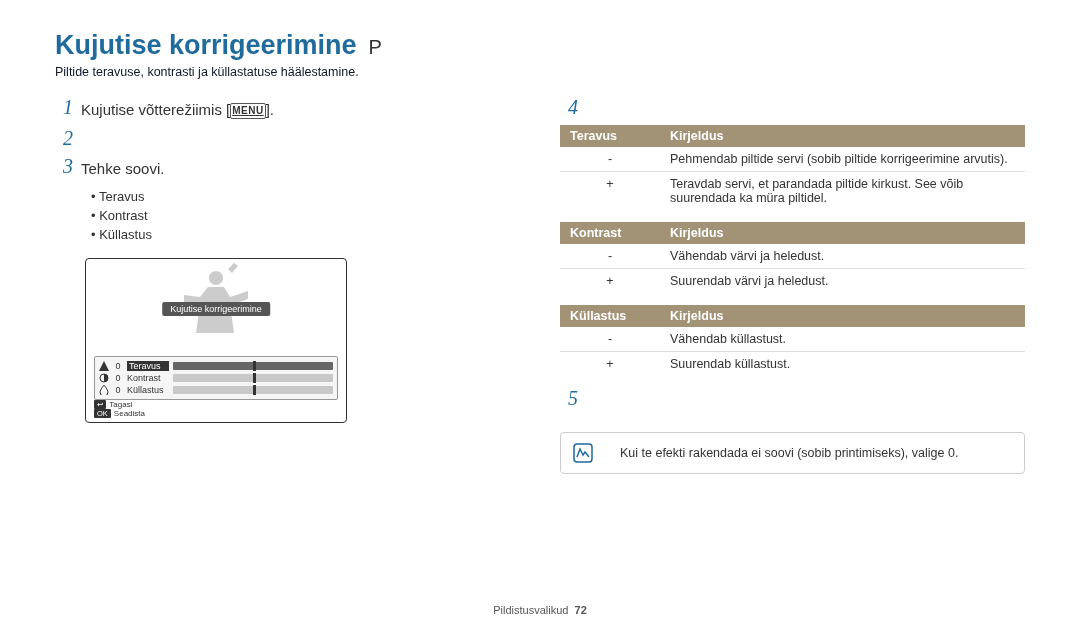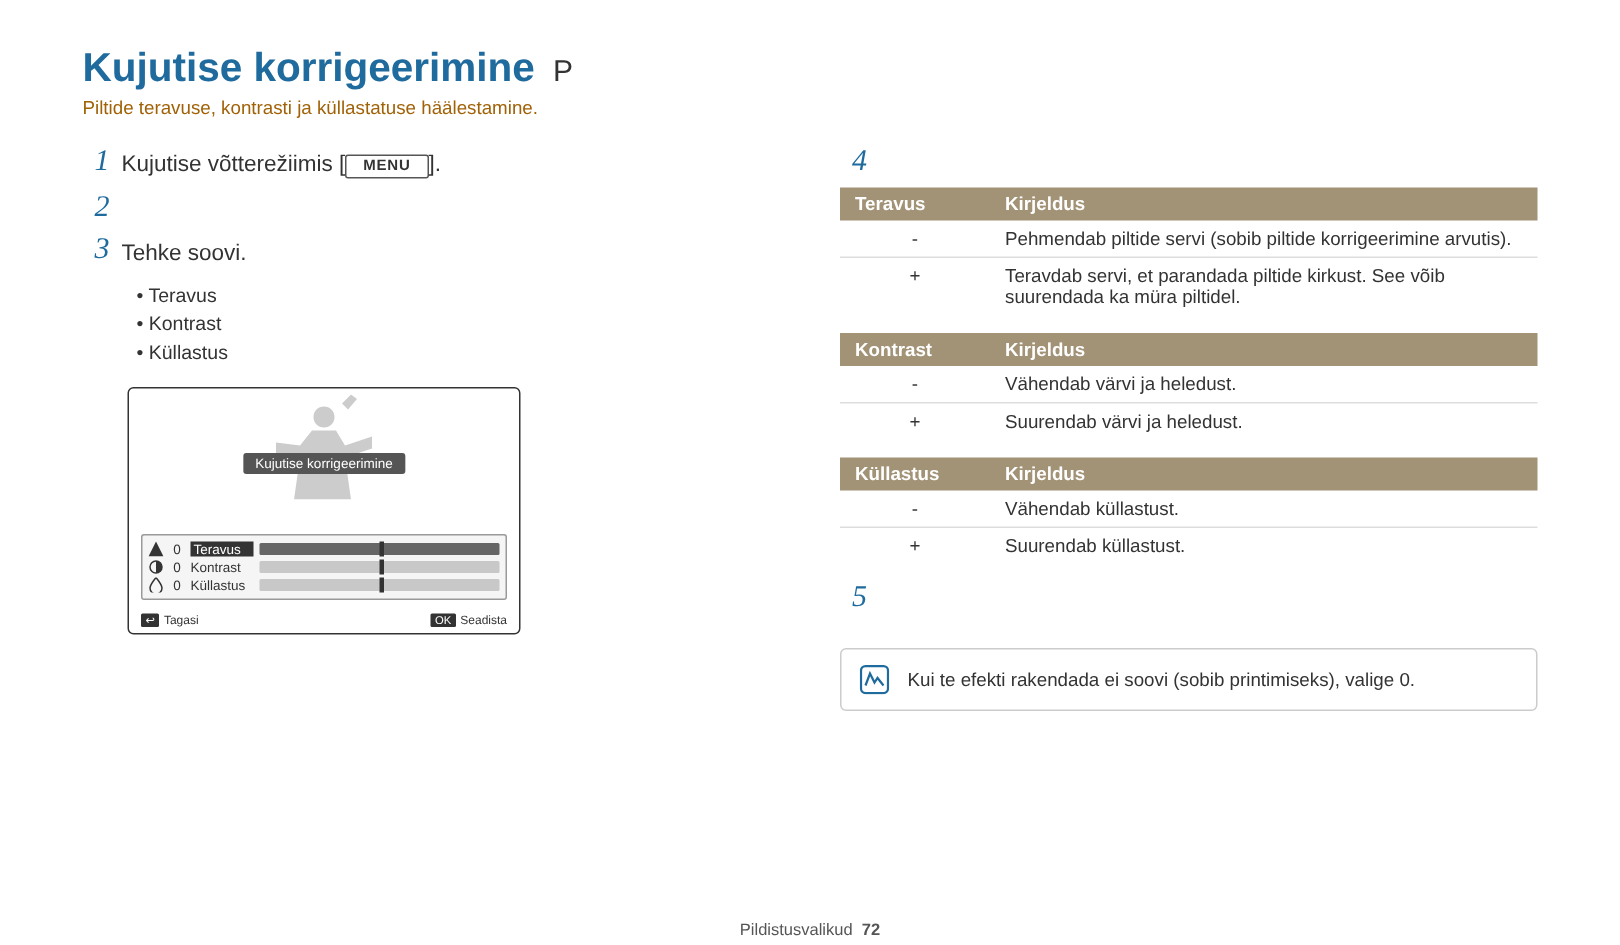--- a/index.html
+++ b/index.html
@@ -8,28 +8,28 @@
     height: 630px;
     font-family: "Segoe UI", Arial, sans-serif;
     background: #fff;
     color: #333;
     position: relative;
     padding: 30px 55px 0 55px;
   }
   .title-row { display: flex; align-items: baseline; gap: 12px; margin-bottom: 4px; }
   .page-title { color: #1f6b9e; font-size: 27px; font-weight: 700; }
   .page-mode { font-size: 20px; color: #333; font-weight: 400; }
-  .subtitle { font-size: 12.5px; color: #a16207; margin-bottom: 18px; }
+  .subtitle { font-size: 12.5px; color: #0f172a; margin-bottom: 18px; }
   .cols { display: flex; gap: 40px; }
   .col { flex: 1; }
   .step { display: flex; align-items: flex-start; gap: 8px; margin-bottom: 8px; font-size: 15px; }
   .step-num { color: #1f6b9e; font-style: italic; font-size: 20px; font-family: Georgia, serif; line-height: 1; width: 18px; text-align: right; }
   .step-text { line-height: 1.4; padding-top: 2px; }
   .step-text strong { font-weight: 700; }
-  .menu-box { display: inline-block; border: 1.5px solid #555; border-radius: 2px; padding: 0 11px; font-size: 10px; font-weight: 700; letter-spacing: 0.5px; vertical-align: 1px; }
+  .menu-box { display: inline-block; border: 1.5px solid #555; border-radius: 2px; padding: 0 1px; font-size: 10px; font-weight: 700; letter-spacing: 0.5px; vertical-align: 1px; text-decoration: underline; }
   .ok-box { display: inline-block; border: 1.5px solid #555; border-radius: 2px; padding: 0 4px; font-size: 10px; font-weight: 700; vertical-align: 1px; }
   .bullets { margin: 4px 0 14px 36px; font-size: 13px; color: #333; }
   .bullets li { list-style: none; padding: 2px 0; }
   .bullets li::before { content: "• "; color: #333; }
   .lcd {
     width: 262px; height: 165px; border: 1.5px solid #333;
     margin-left: 30px; border-radius: 4px; position: relative;
     background: #fff; overflow: hidden;
   }
   .silhouette {
@@ -51,39 +51,40 @@
   .lcd-ico { width: 10px; height: 10px; display: inline-flex; align-items: center; justify-content: center; }
   .lcd-ico svg { width: 10px; height: 10px; }
   .lcd-val { width: 10px; text-align: center; }
   .lcd-label { flex: 0 0 42px; }
   .lcd-slider { flex: 1; height: 8px; background: #c8c8c8; position: relative; border-radius: 1px; }
   .lcd-slider::before { content:""; position:absolute; left:50%; top:-1px; width:3px; height:10px; background:#333; }
   .lcd-row.active .lcd-label { background:#333; color:#fff; padding:0 2px; }
   .lcd-row.active .lcd-slider { background:#666; }
   .lcd-bottom {
     position: absolute; bottom: 4px; left: 8px; right: 8px;
-    display: flex; justify-content: space-between; font-size: 8px;
+    display: flex; justify-content: flex-start; font-size: 8px;
     color: #333;
+    flex-direction: column;
   }
   .lcd-btn { background:#333; color:#fff; padding:0 3px; border-radius:1px; margin-right:3px; font-size:7.5px;}
   table.info { width: 100%; border-collapse: collapse; font-size: 12.5px; margin-bottom: 12px; }
   table.info th { background: #a29276; color: #fff; text-align: left; padding: 4px 10px; font-weight: 700; font-size: 12.5px; }
   table.info th:first-child { width: 100px; }
   table.info td { padding: 5px 10px; vertical-align: top; border-bottom: 1px solid #ddd; }
   table.info tr:last-child td { border-bottom: none; }
   table.info td:first-child { text-align: center; width: 100px; }
   .note {
-    display: flex; align-items: center; gap: 12px;
+    display: flex; align-items: center; gap: 27px;
     border: 1px solid #ccc; border-radius: 4px; padding: 10px 12px;
     margin-top: 24px; font-size: 12.5px;
   }
   .note-ico { width: 20px; height: 20px; flex: 0 0 20px; }
   .note-ico svg { width: 100%; height: 100%; }
   .footer {
-    position: absolute; bottom: 4px; left: 0; right: 0; text-align: center;
+    position: absolute; bottom: 14px; left: 0; right: 0; text-align: center;
     font-size: 11px; color: #555;
   }
   .footer .pg { font-weight: 700; }
   .flash-ico, .timer-ico { display:inline-block; width:14px; height:14px; vertical-align:-2px; }
   .flash-ico svg, .timer-ico svg { width:14px; height:14px; }
 </style>
 </head>
 <body>
 
 <div class="title-row">

